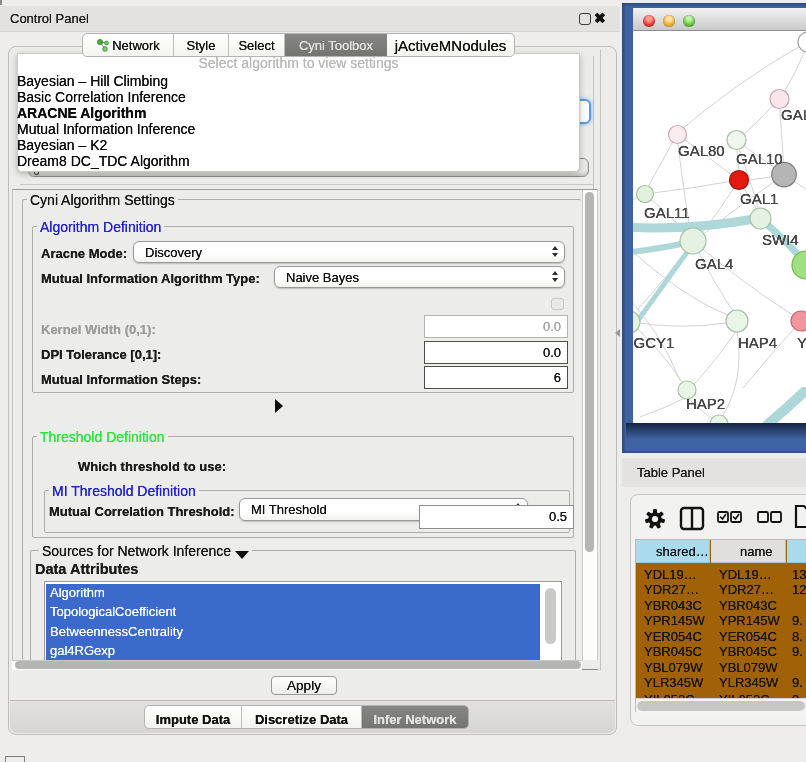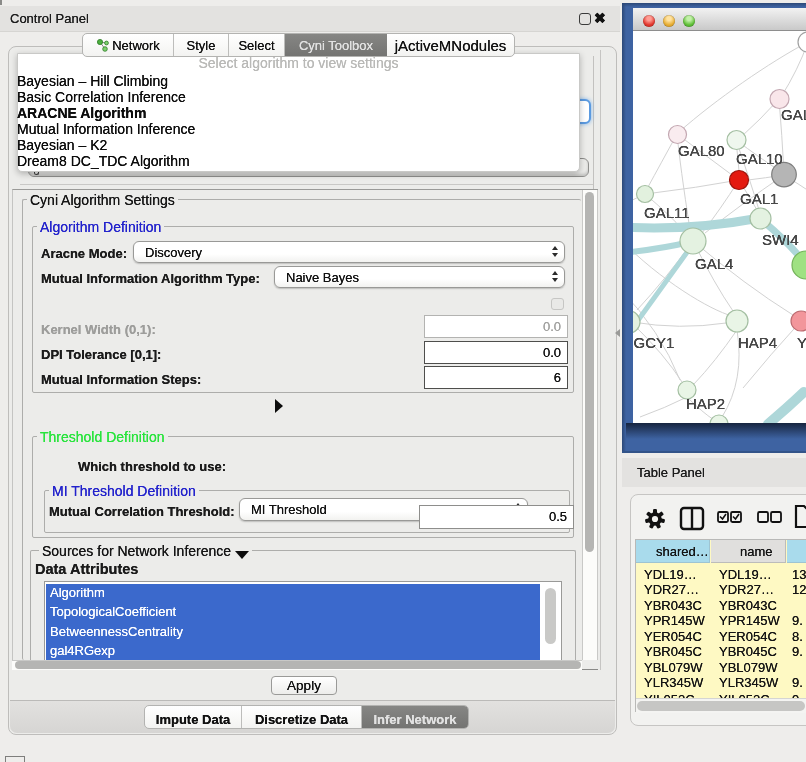--- a/index.html
+++ b/index.html
@@ -301,21 +301,21 @@
       <path d="M 80 13.5 l 2.5 2.5 l 3.5 -5" stroke-width="1.6"></path>
       <path d="M 93 13.5 l 2.5 2.5 l 3.5 -5" stroke-width="1.6"></path>
       <rect x="118" y="9" width="10" height="10" rx="1.5"></rect>
       <rect x="131" y="9" width="10" height="10" rx="1.5"></rect>
     </g>
     <g stroke="#111" stroke-width="2.2" fill="none">
       <path d="M 156 3 h 8 l 5 5 v 16 h -13 z"></path>
     </g>
   </svg>
 
-  <div class="abs" style="left:635px; top:539px; width:171px; height:173px; background:#fef9c3; border-top:1px solid #b9b9b7; border-left:1px solid #b9b9b7; font-size:13px; color:#141414;">
+  <div class="abs" style="left:635px; top:539px; width:171px; height:173px; background:#a16207; border-top:1px solid #b9b9b7; border-left:1px solid #b9b9b7; font-size:13px; color:#141414;">
     <div class="abs" style="left:0; top:0; width:74px; height:23px; background:#a9dbec; border-right:1px solid #9ec4d2; border-bottom:1px solid #9ec4d2; line-height:23px; padding-left:20px;">shared…</div>
     <div class="abs" style="left:75px; top:0; width:75px; height:23px; background:#e0dfdd; border-right:1px solid #bcbcba; border-bottom:1px solid #bcbcba; line-height:23px; padding-left:29px;">name</div>
     <div class="abs" style="left:151px; top:0; width:20px; height:23px; background:#a9dbec; border-bottom:1px solid #9ec4d2;"></div>
     <div class="trow" style="top:26.5px;">
         <span class="c1">YDL19…</span>
         <span class="c2">YDL19…</span>
         <span class="c3">13</span>
       </div>
     <div class="trow" style="top:42px;">
         <span class="c1">YDR27…</span>

